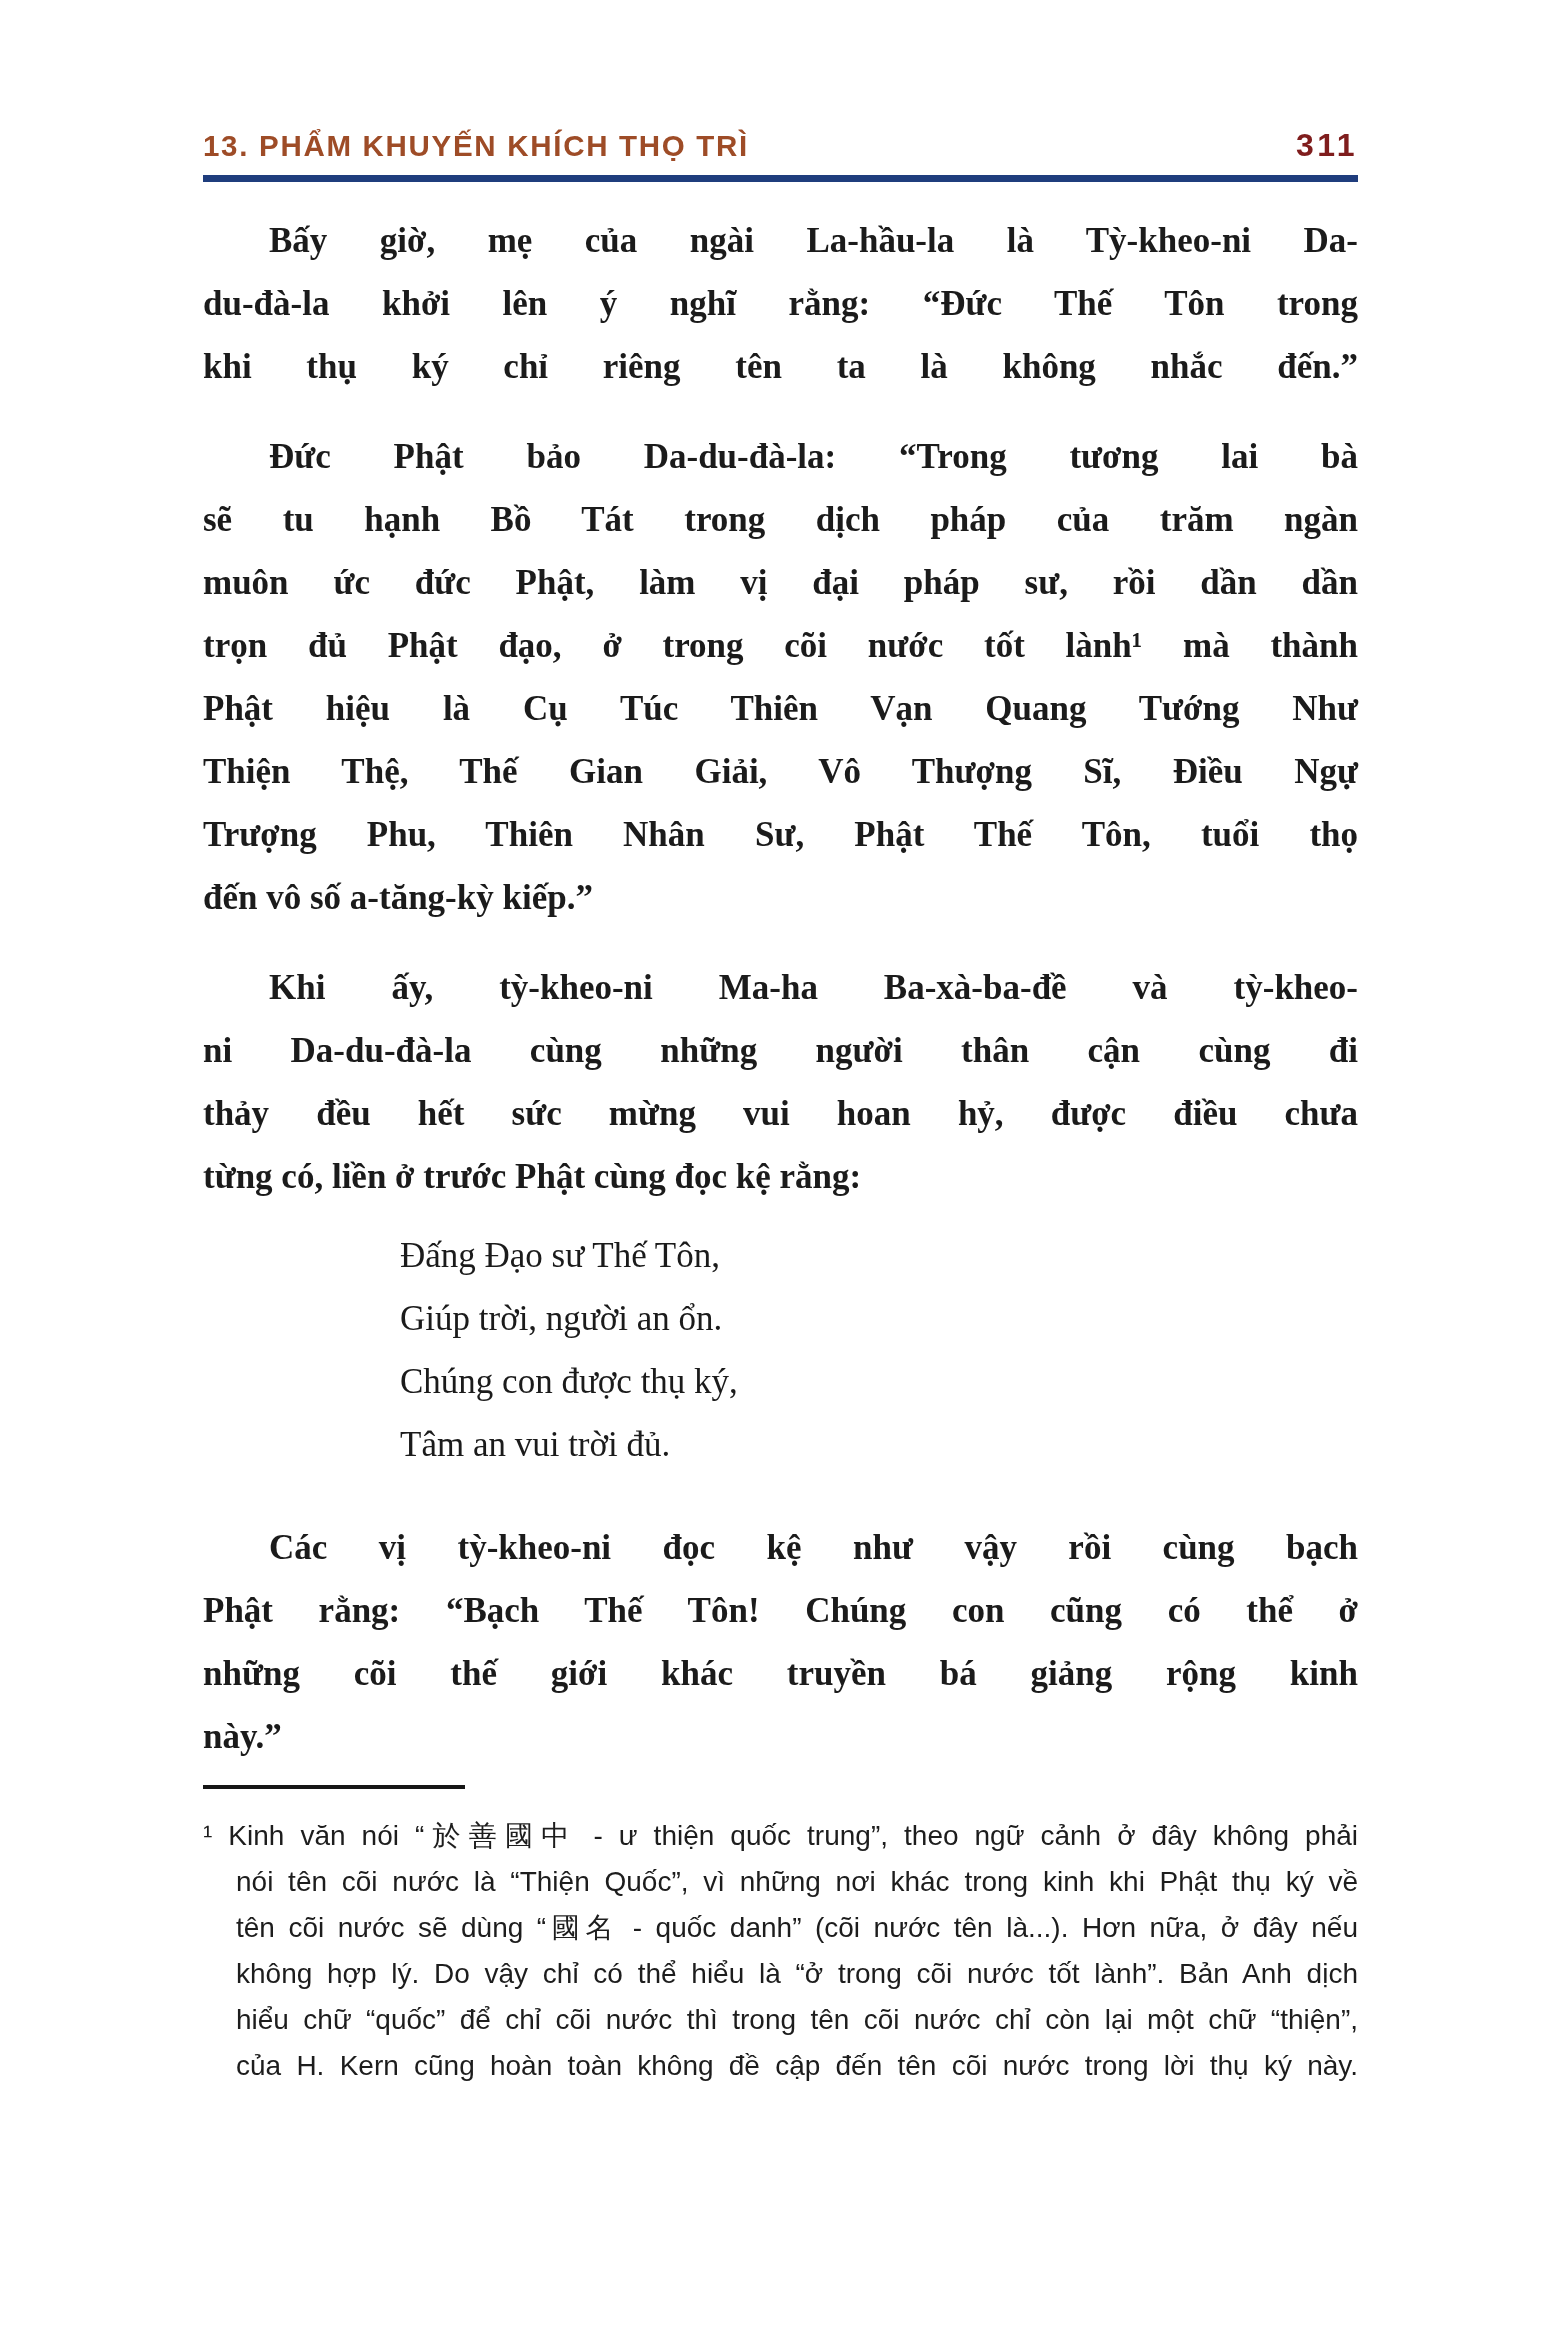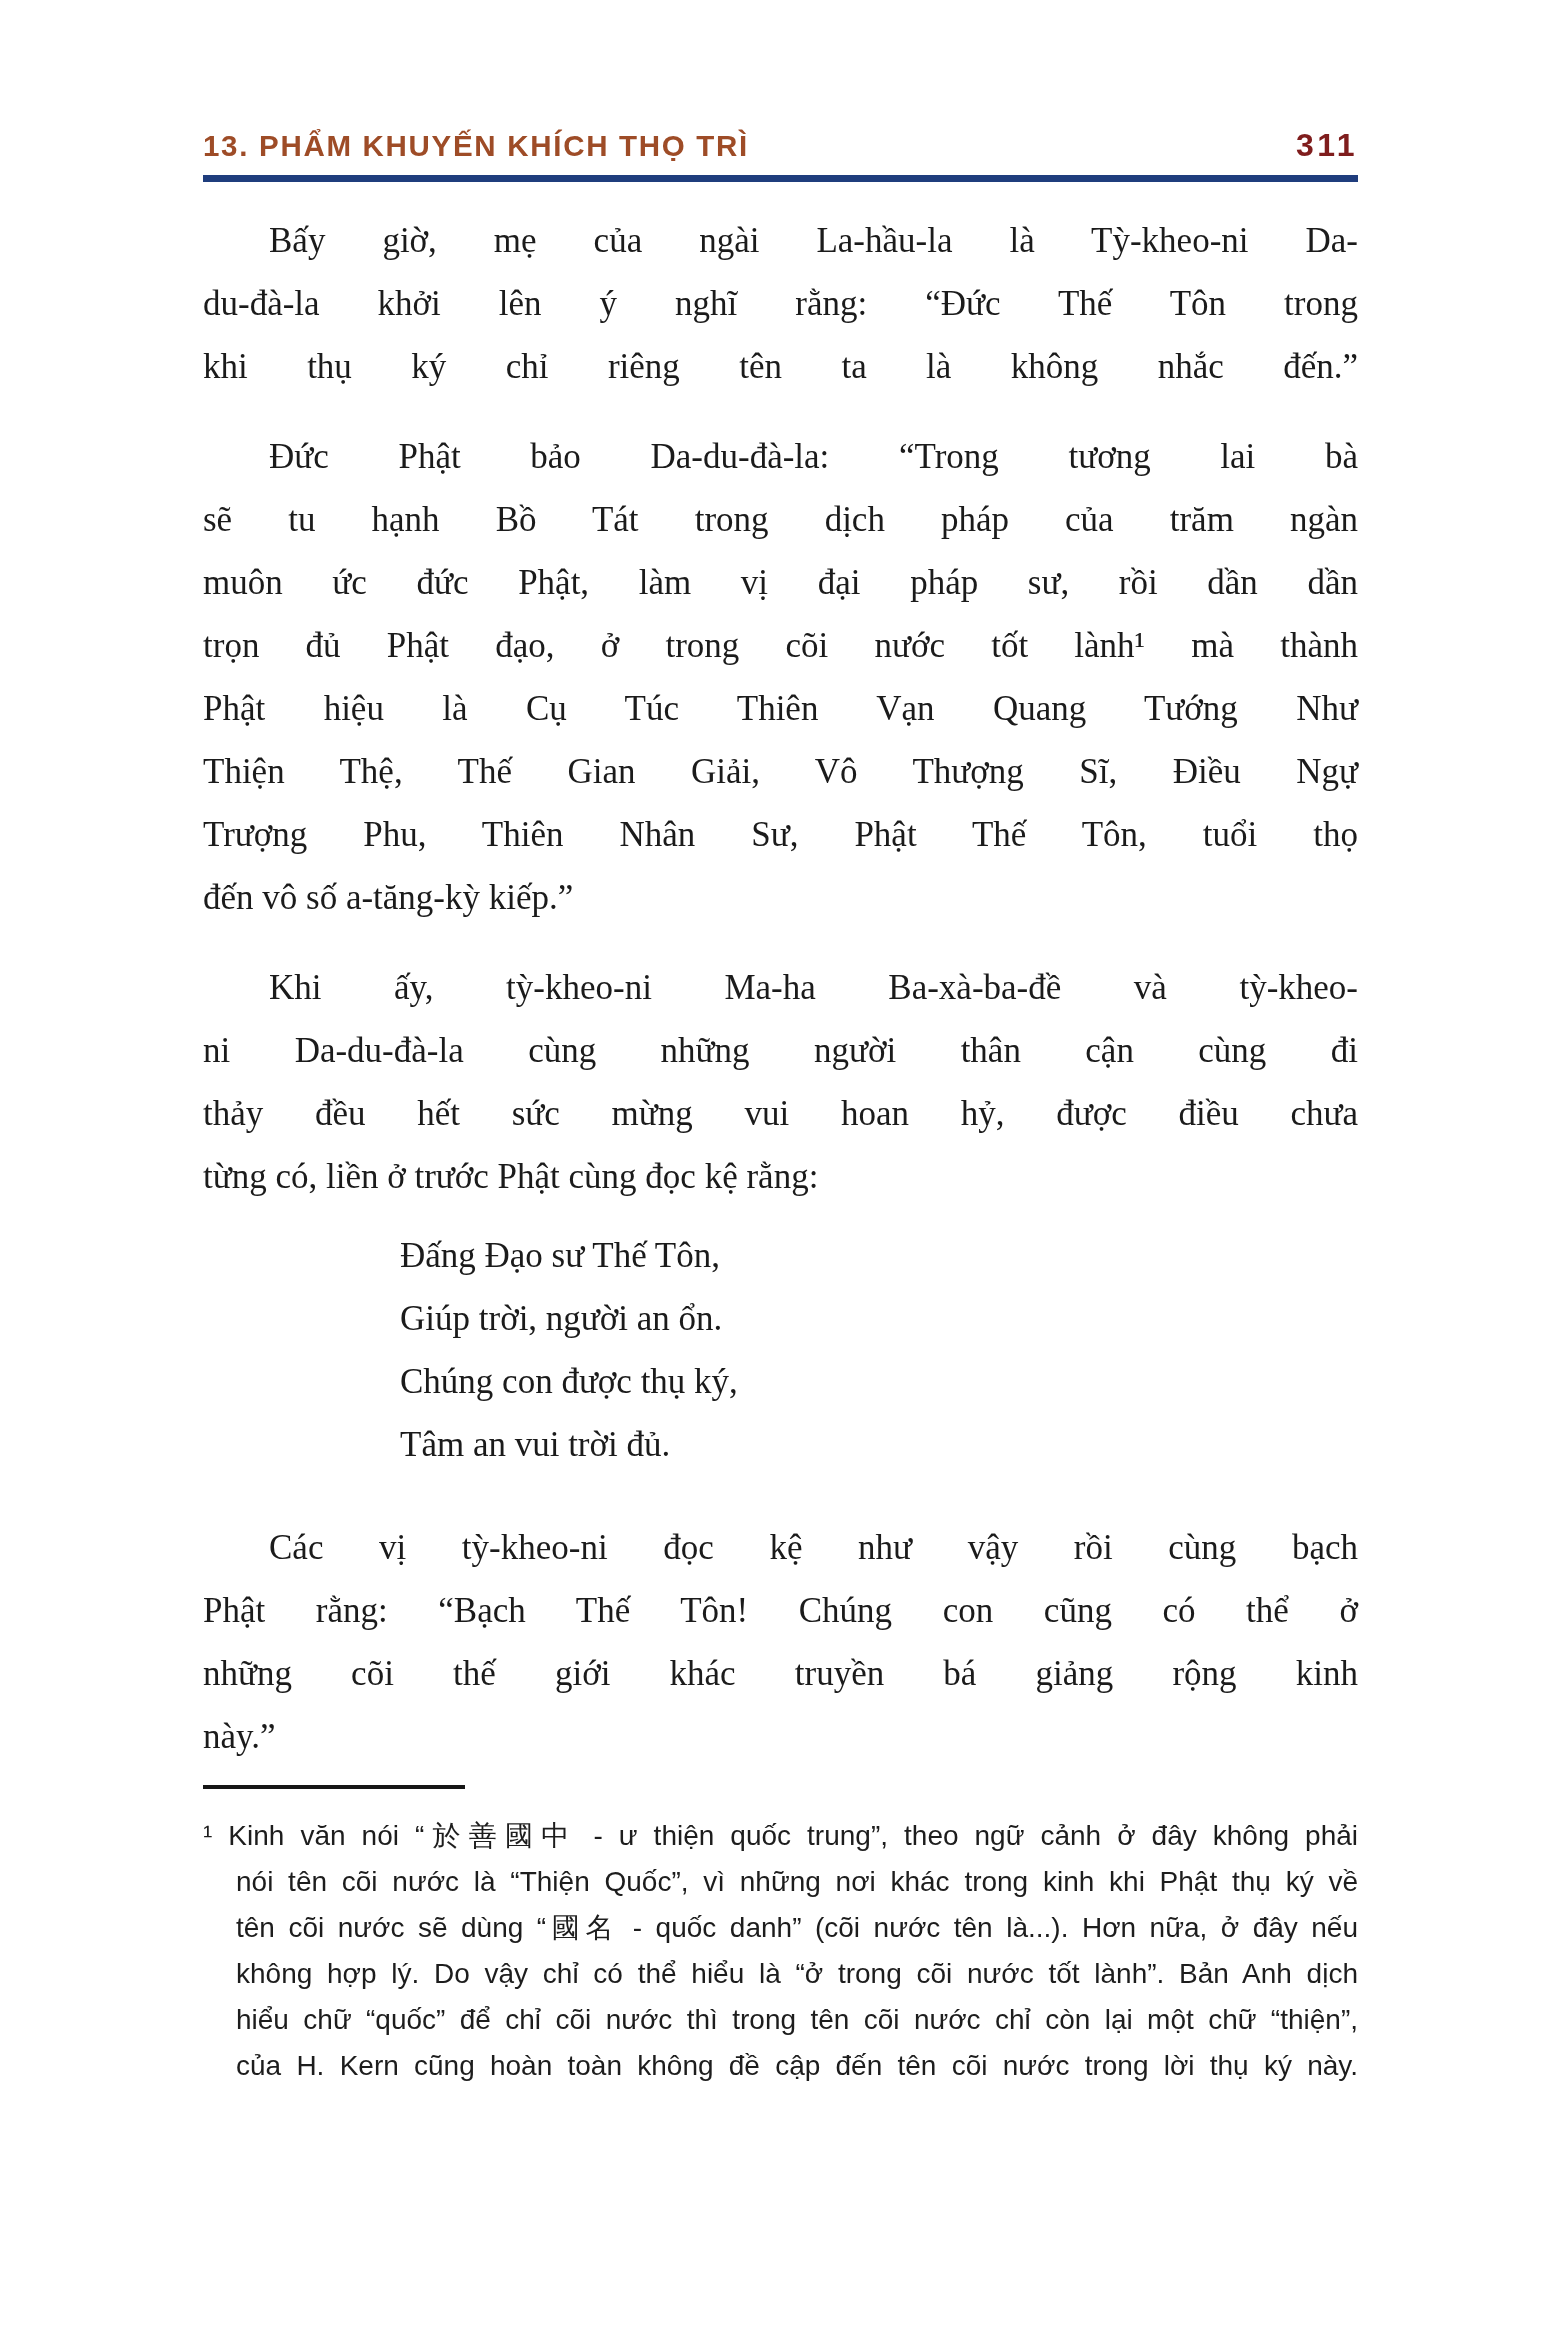--- a/index.html
+++ b/index.html
@@ -38,21 +38,21 @@
   .header-rule {
     height: 7px;
     background: #1f3d7d;
     margin-top: 11.3px;
   }
   .body-text {
     font-size: 35px;
     line-height: 63px;
   }
   .body-text > :first-child { margin-top: 61px; }
-  .body-text > .para { margin-top: 27px; }
+  .body-text > .para { margin-top: 27px; font-weight: bold; }
   .body-text > .verse { margin-top: 15.6px; padding-left: 197px; }
   .body-text > .verse + .para { margin-top: 40px; }
   .line { min-height: 63px; }
   .line.indent { text-indent: 66px; }
   .line.j { text-align: justify; text-align-last: justify; }
   .footnote-separator {
     height: 4.3px; width: 262px;
     background: #161616;
     margin-top: 17.3px;
   }

